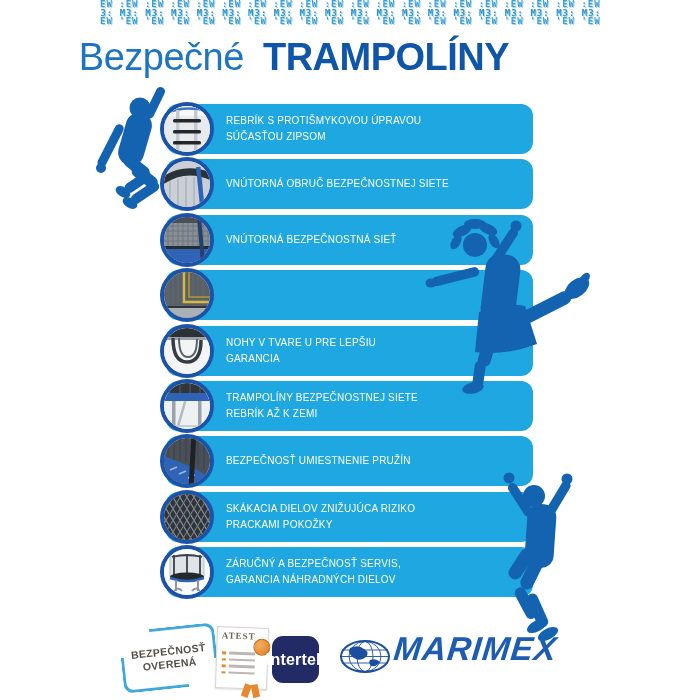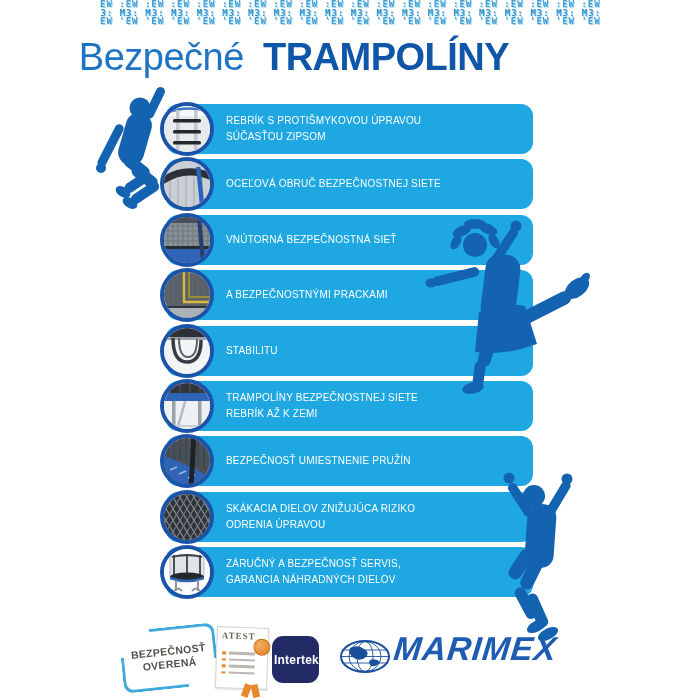--- a/index.html
+++ b/index.html
@@ -61,21 +61,21 @@
   .atest-lines{position:absolute;left:5px;top:24px;}
   .atest-lines .ln{display:flex;align-items:center;margin-bottom:4px;}
   .atest-lines .dot{width:4px;height:2.5px;background:#e8872e;margin-right:3px;}
   .atest-lines .bar{width:26px;height:2.5px;background:#bcb7b1;}
   .ribbon{position:absolute;width:7px;height:13px;background:#e8872e;bottom:-9px;z-index:-1;}
   .ribbon.a{left:27px;transform:rotate(18deg);}
   .ribbon.b{left:36px;transform:rotate(-14deg);}
 
   .intertek-badge{position:absolute;left:272px;top:636px;width:47px;height:47px;
                   background:#232b66;border-radius:11px;display:flex;align-items:center;
-                  justify-content:flex-end;color:#fff;font-weight:700;font-size:12px;
+                  justify-content:center;color:#fff;font-weight:700;font-size:16px;
                   letter-spacing:0.2px;z-index:2;}
 
   .marimex{position:absolute;left:336px;top:630px;width:260px;height:50px;z-index:2;}
   .globe{position:absolute;left:4px;top:10px;}
   .wordmark{position:absolute;left:58px;top:0px;font-size:33px;font-weight:800;
             font-style:italic;color:#1d5cb1;letter-spacing:1px;transform:skewX(-6deg);
             white-space:nowrap;}
 </style>
 </head>
 <body>
@@ -171,21 +171,21 @@
   <div class="row">
     <div class="ficon" style="top:157px">
       <svg viewBox="0 0 46 46">
         <rect width="46" height="46" fill="#c9cfd5"></rect>
         <path d="M6,20 V46 M14,18 V46 M22,16 V46 M30,16 V46 M38,17 V46" stroke="#a6adb5" stroke-width="1.2"></path>
         <path d="M-2,20 Q22,4 48,16" stroke="#2b3138" stroke-width="7" fill="none"></path>
         <rect x="34" y="6" width="4.5" height="40" fill="#2a62b8" transform="rotate(-6 36 26)"></rect>
       </svg>
     </div>
     <div class="banner" style="top:159px">
-      <span class="bl">OCEĽOVÁ OBRUČ BEZPEČNOSTNEJ SIETE</span>
+      <span class="bl">VNÚTORNÁ OBRUČ BEZPEČNOSTNEJ SIETE</span>
 
     </div>
   </div>
 
   <div class="row">
     <div class="ficon" style="top:213px">
       <svg viewBox="0 0 46 46">
         <rect width="46" height="46" fill="#878f97"></rect>
         <path d="M4,0V46M9,0V46M14,0V46M19,0V46M24,0V46M29,0V46M34,0V46M39,0V46M44,0V46" stroke="#6d747b" stroke-width="0.9"></path>
         <path d="M0,4H46M0,9H46M0,14H46M0,19H46M0,24H46" stroke="#6d747b" stroke-width="0.9"></path>
@@ -206,36 +206,36 @@
       <svg viewBox="0 0 46 46">
         <rect width="46" height="46" fill="#596067"></rect>
         <path d="M4,0V46M9,0V46M14,0V46M19,0V46M29,0V46M34,0V46M39,0V46" stroke="#6b737b" stroke-width="0.8" opacity="0.6"></path>
         <rect y="34" width="46" height="2.5" fill="#30353a"></rect>
         <rect y="36" width="46" height="10" fill="#a9b0b6"></rect>
         <path d="M20,0 V30 H46" stroke="#d8b93f" stroke-width="2.4" fill="none"></path>
         <path d="M25,0 V25 H46" stroke="#b5982f" stroke-width="1.6" fill="none"></path>
       </svg>
     </div>
     <div class="banner" style="top:270px">
-      <span class="bl">A BEZPEČNOSTNÝMI PRACKAMI</span>
     </div>
   </div>
 
   <div class="row">
     <div class="ficon" style="top:324px">
       <svg viewBox="0 0 46 46">
         <rect width="46" height="46" fill="#f2f4f6"></rect>
         <rect width="46" height="9" fill="#2c3136"></rect>
         <rect y="9" width="46" height="3" fill="#9aa1a8"></rect>
         <path d="M9,10 C9,28 15,34 23,34 C31,34 37,28 37,12" stroke="#363c43" stroke-width="3.5" fill="none"></path>
         <path d="M15,10 C15,24 19,29 24,29 C29,29 33,24 33,11" stroke="#596169" stroke-width="2" fill="none"></path>
       </svg>
     </div>
     <div class="banner" style="top:326px">
-      <span class="bl">STABILITU</span>
+      <span class="bl">NOHY V TVARE U PRE LEPŠIU</span>
+      <span class="bl">GARANCIA</span>
     </div>
   </div>
 
   <div class="row">
     <div class="ficon" style="top:379px">
       <svg viewBox="0 0 46 46">
         <rect width="46" height="46" fill="#eef1f3"></rect>
         <rect width="46" height="10" fill="#31363c"></rect>
         <path d="M6,0V10M16,0V10M26,0V10M36,0V10" stroke="#565d65" stroke-width="1"></path>
         <rect y="10" width="46" height="8" fill="#2f63b5"></rect>
@@ -272,21 +272,21 @@
       <svg viewBox="0 0 46 46">
         <rect width="46" height="46" fill="#2f343a"></rect>
         <path d="M-42,0L-14,46M-35,0L-7,46M-28,0L0,46M-21,0L7,46M-14,0L14,46M-7,0L21,46M0,0L28,46M7,0L35,46M14,0L42,46M21,0L49,46M28,0L56,46M35,0L63,46M42,0L70,46" stroke="#8d949c" stroke-width="1.1"></path>
         <g transform="translate(46,0) scale(-1,1)">
           <path d="M-42,0L-14,46M-35,0L-7,46M-28,0L0,46M-21,0L7,46M-14,0L14,46M-7,0L21,46M0,0L28,46M7,0L35,46M14,0L42,46M21,0L49,46M28,0L56,46M35,0L63,46M42,0L70,46" stroke="#767d85" stroke-width="1.1"></path>
         </g>
       </svg>
     </div>
     <div class="banner" style="top:492px">
       <span class="bl">SKÁKACIA DIELOV ZNIŽUJÚCA RIZIKO</span>
-      <span class="bl">ODRENIA ÚPRAVOU</span>
+      <span class="bl">PRACKAMI POKOŽKY</span>
     </div>
   </div>
 
   <div class="row">
     <div class="ficon" style="top:545px">
       <svg viewBox="0 0 46 46">
         <rect width="46" height="46" fill="#fbfcfd"></rect>
         <rect x="6" y="7" width="34" height="20" fill="#dfe4e8" stroke="#aab2b9" stroke-width="0.8"></rect>
         <path d="M8,8 Q23,4 38,8" stroke="#3a4148" stroke-width="1.8" fill="none"></path>
         <path d="M10,6 V27 M23,5 V27 M36,6 V27" stroke="#3a4148" stroke-width="1.8"></path>

